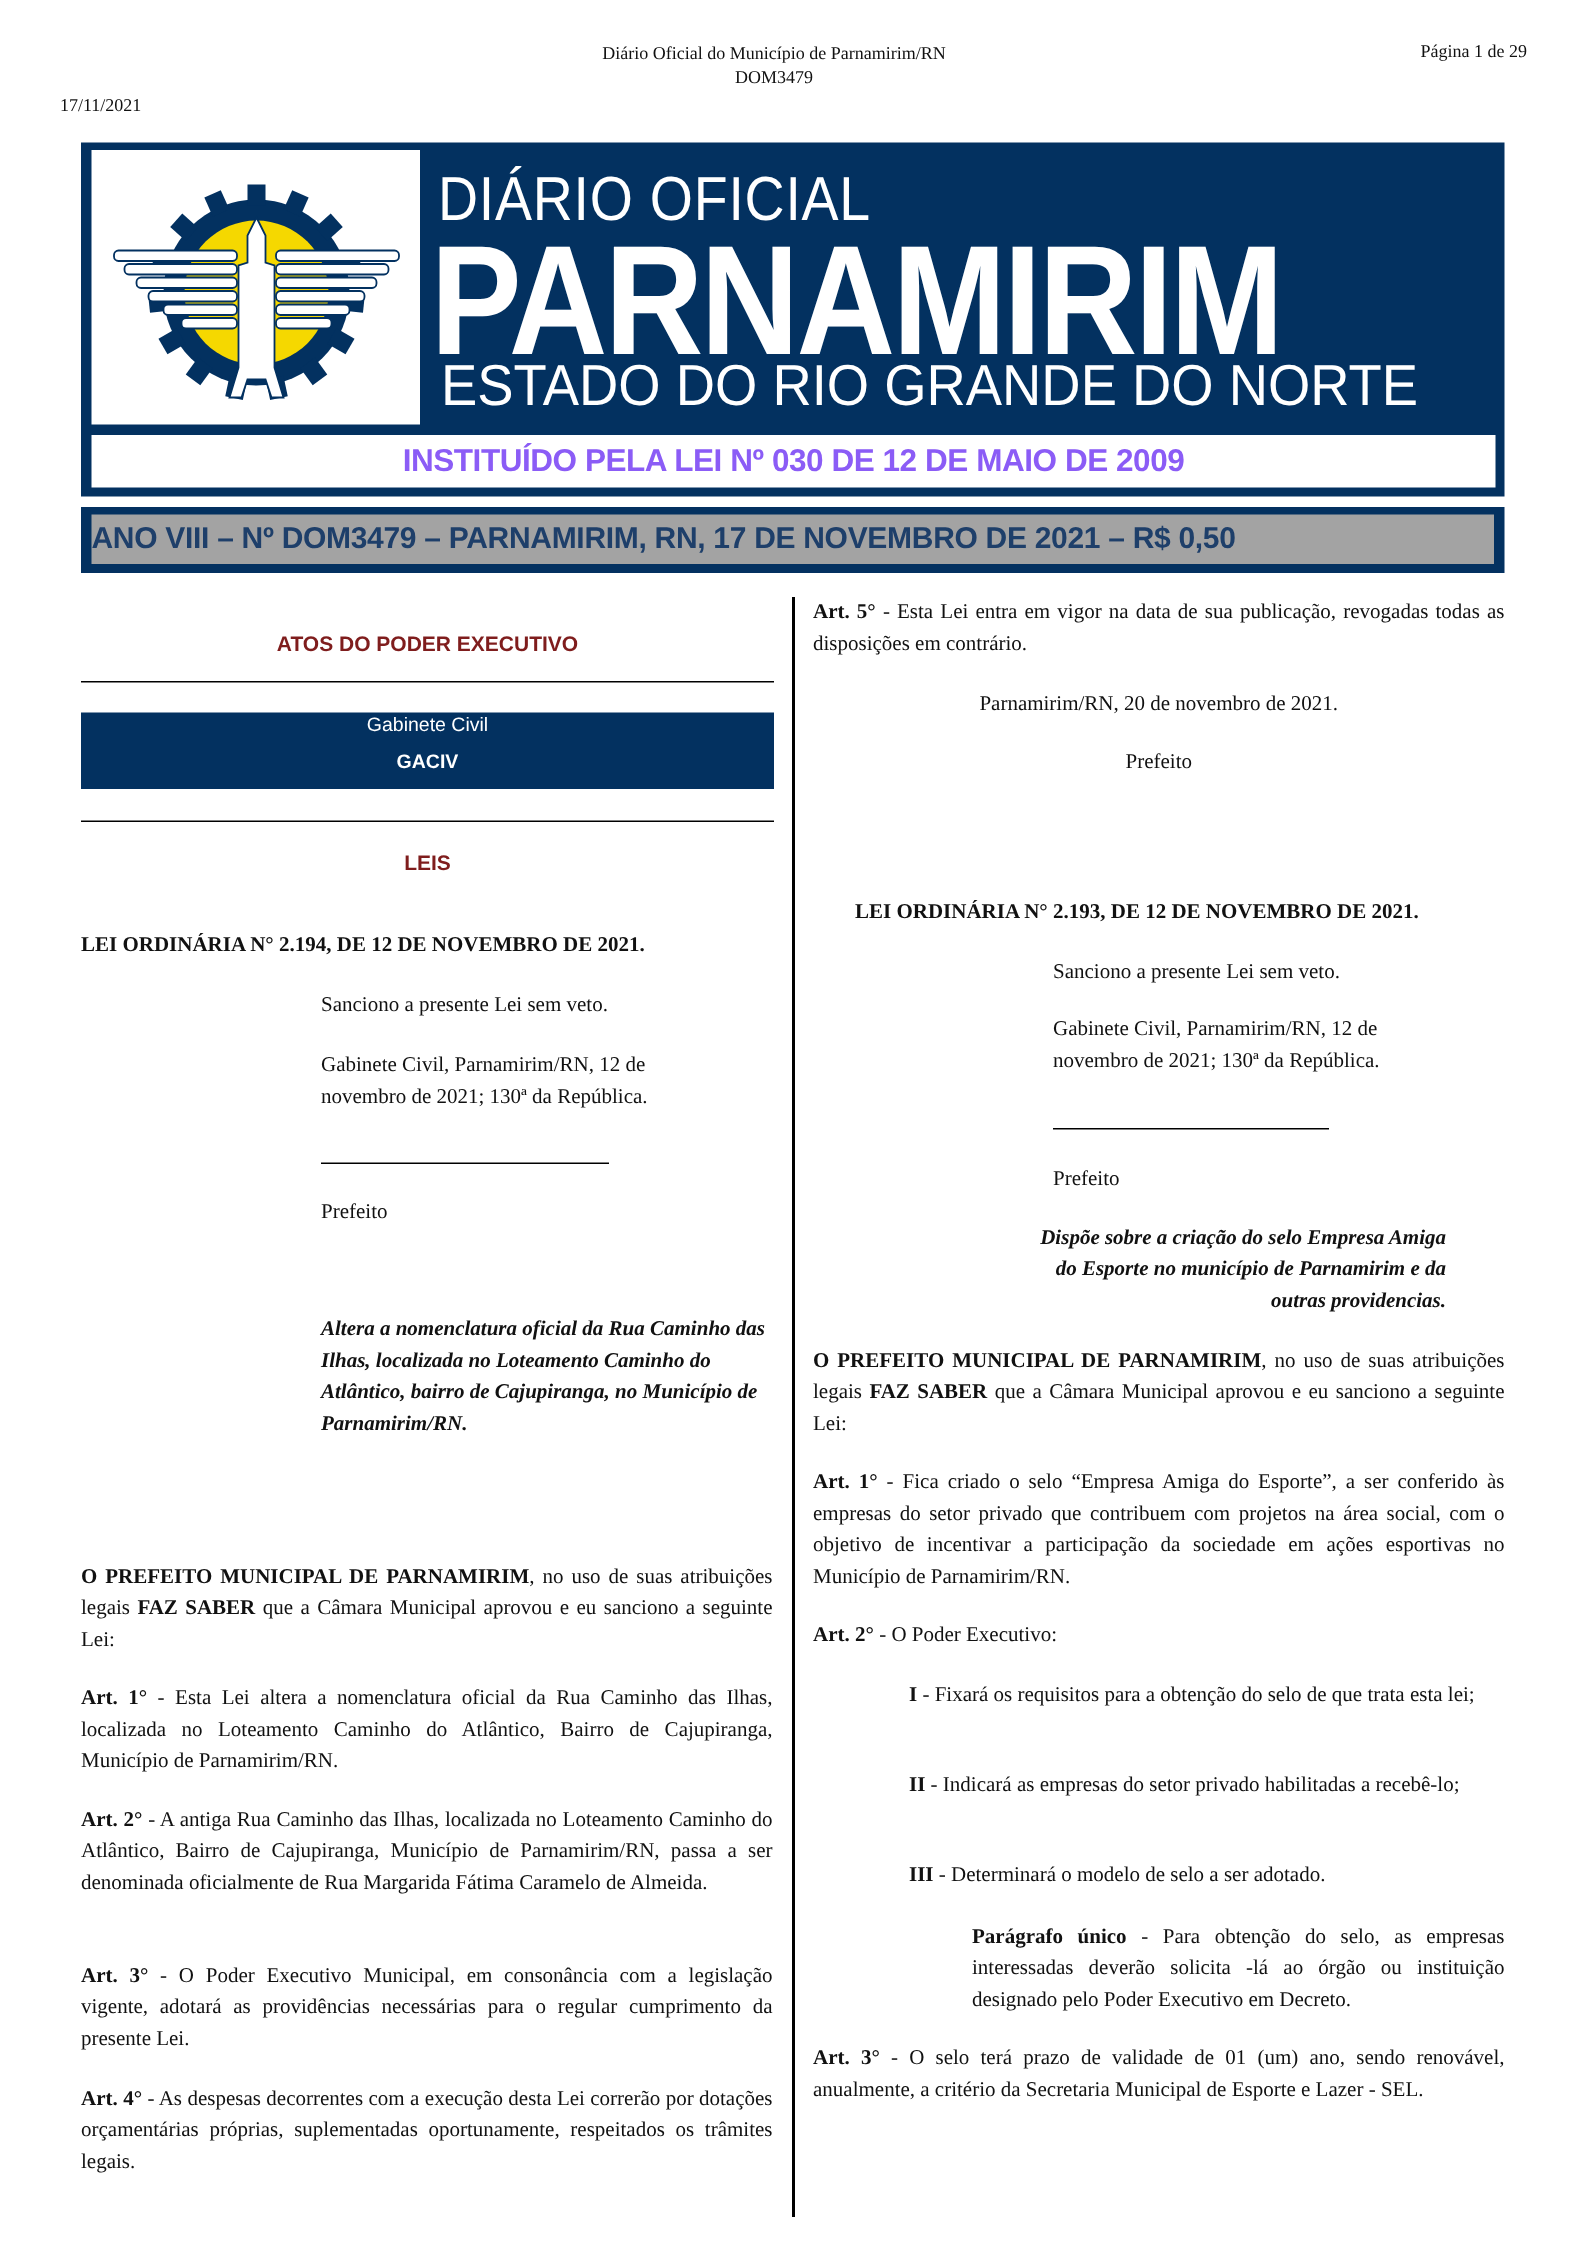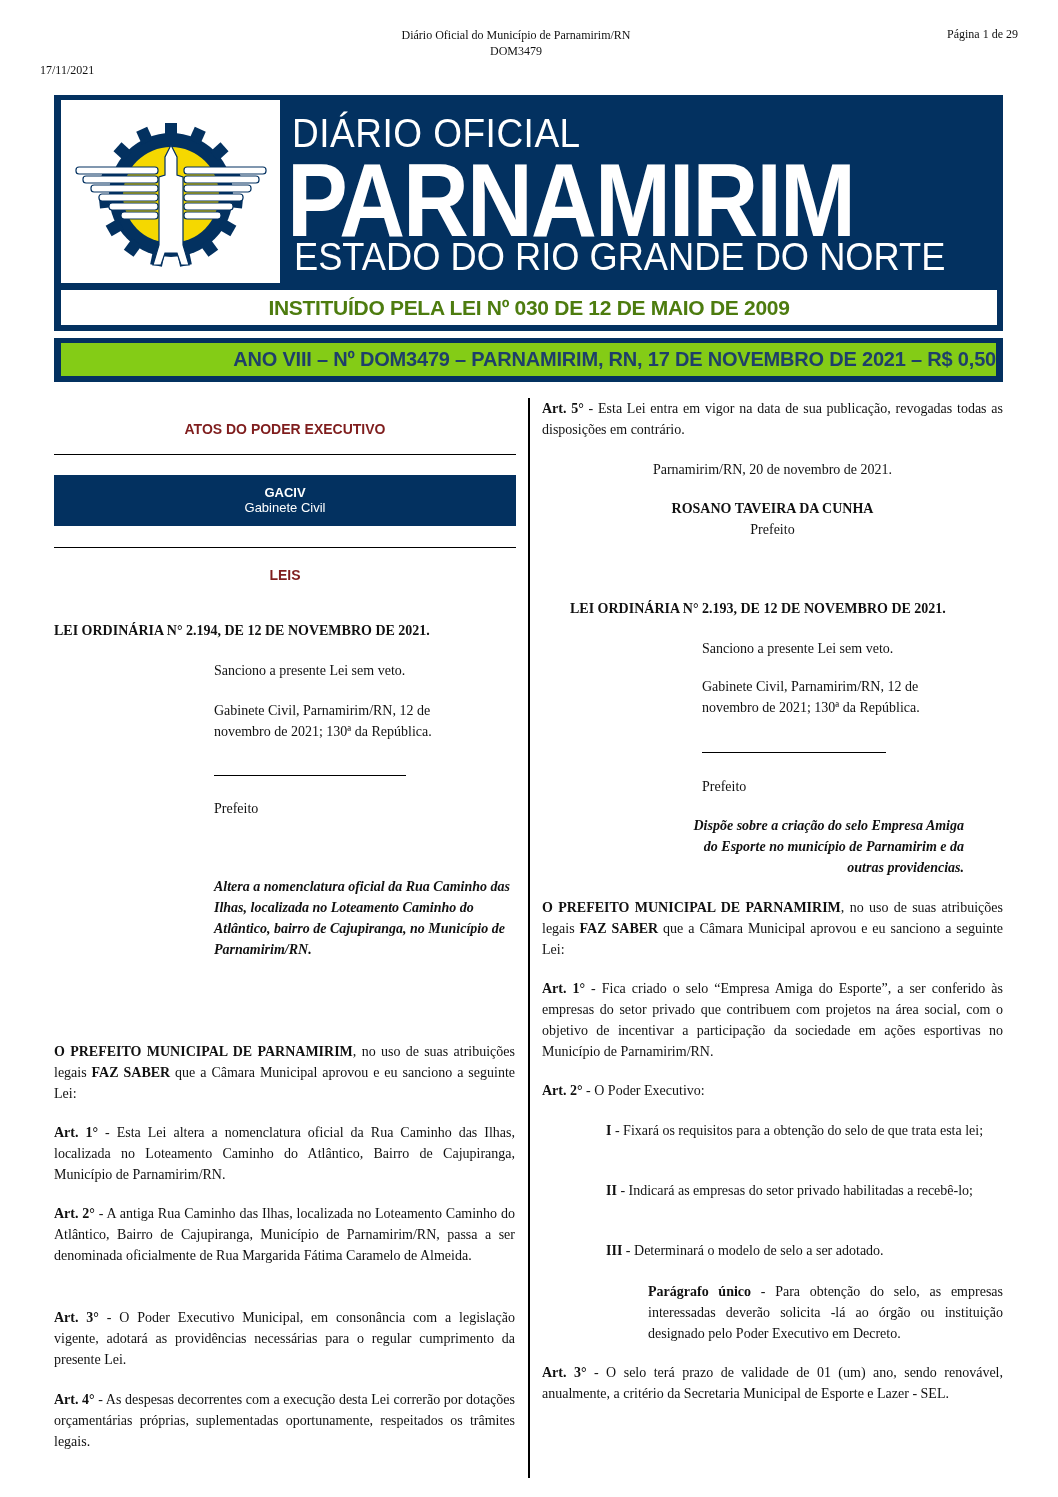--- a/index.html
+++ b/index.html
@@ -12,23 +12,23 @@
 
   
   #masthead { left: 54px; top: 95px; width: 949px; height: 236px; background: #033160; }
   #logo-box { left: 61px; top: 100px; width: 219px; height: 183px; background: #ffffff; }
   #logo-svg { position: absolute; left: 0; top: 0; }
   .mast-text { font-family: "Liberation Sans", sans-serif; color: #ffffff; white-space: nowrap; }
   #mast-diario { left: 292px; top: 110px; font-size: 37px; letter-spacing: 0.5px; transform: scaleY(1.12); transform-origin: left top; }
   #mast-parnamirim { left: 287px; top: 148px; font-size: 98px; font-weight: bold; letter-spacing: -2px; line-height: 98px; transform: scaleX(0.93) scaleY(1.06); transform-origin: left top; }
   #mast-estado { left: 294px; top: 236px; font-size: 37px; transform: scaleX(0.98) scaleY(1.04); transform-origin: left top; }
   #mast-lei-box { left: 61px; top: 290px; width: 936px; height: 35px; background: #ffffff; text-align: center; }
-  #mast-lei { font-family: "Liberation Sans", sans-serif; font-weight: bold; color: #4d7c0f; font-size: 21px; line-height: 35px; letter-spacing: -0.3px; }
+  #mast-lei { font-family: "Liberation Sans", sans-serif; font-weight: bold; color: #8b5cf6; font-size: 21px; line-height: 35px; letter-spacing: -0.3px; }
   #edition-box { left: 54px; top: 338px; width: 949px; height: 44px; background: #033160; }
-  #edition-inner { left: 61px; top: 343px; width: 935px; height: 33px; background: #84cc16; text-align: right; }
+  #edition-inner { left: 61px; top: 343px; width: 935px; height: 33px; background: #a3a3a3; text-align: left; }
   #edition-text { font-family: "Liberation Sans", sans-serif; font-weight: bold; color: #1e3f6a; font-size: 20px; line-height: 33px; letter-spacing: -0.2px; }
 
   
   #divider { left: 528px; top: 398px; width: 2px; height: 1080px; background: #000; }
   .sec-title { font-family: "Liberation Sans", sans-serif; font-weight: bold; font-size: 14px; text-align: center; color: #7f1d1d; }
   .hr { height: 1px; background: #000; }
   #gaciv-box { left: 54px; top: 475px; width: 462px; height: 51px; background: #033160; color: #fff; text-align: center; font-family: "Liberation Sans", sans-serif; }
   #gaciv-abbr { display: block; font-weight: bold; font-size: 13px; margin-top: 10px; line-height: 15px; }
   #gaciv-name { display: block; font-size: 13px; line-height: 15px; }
 
@@ -101,22 +101,22 @@
 <div class="abs" id="edition-box"></div>
 <div class="abs" id="edition-inner">
   <span id="edition-text">ANO VIII – Nº DOM3479 – PARNAMIRIM, RN, 17 DE NOVEMBRO DE 2021 – R$ 0,50</span>
 </div>
 
 <div class="abs" id="divider"></div>
 
 <div class="abs sec-title" style="left:54px; top:421px; width:462px;">ATOS DO PODER EXECUTIVO</div>
 <div class="abs hr" style="left:54px; top:454px; width:462px;"></div>
 <div class="abs" id="gaciv-box">
+  <span id="gaciv-name">Gabinete Civil</span>
   <span id="gaciv-abbr">GACIV</span>
-  <span id="gaciv-name">Gabinete Civil</span>
 </div>
 <div class="abs hr" style="left:54px; top:547px; width:462px;"></div>
 <div class="abs sec-title" style="left:54px; top:567px; width:462px;">LEIS</div>
 
 <div class="abs lei-title" style="left:54px; top:623px;">LEI ORDINÁRIA N° 2.194, DE 12 DE NOVEMBRO DE 2021.</div>
 <div class="abs p" style="left:214px; top:660px; width:300px; text-align:left;">Sanciono a presente Lei sem veto.</div>
 <div class="abs p" style="left:214px; top:700px; width:260px; text-align:left;">Gabinete Civil, Parnamirim/RN, 12 de novembro de 2021; 130ª da República.</div>
 <div class="abs sig-line" style="left:214px; top:775px; width:192px;"></div>
 <div class="abs p" style="left:214px; top:798px;">Prefeito</div>
 <div class="abs p ital" style="left:214px; top:876px; width:300px; text-align:left;">Altera a nomenclatura oficial da Rua Caminho das Ilhas, localizada no Loteamento Caminho do Atlântico, bairro de Cajupiranga, no Município de Parnamirim/RN.</div>
@@ -135,21 +135,20 @@
 </div>
 <div class="abs p" style="left:54px; top:1389px; width:461px;">
   <b>Art. 4°</b><span> - As despesas decorrentes com a execução desta Lei correrão por dotações orçamentárias próprias, suplementadas oportunamente, respeitados os trâmites legais.</span>
 </div>
 
 <div class="abs p" style="left:542px; top:398px; width:461px;">
   <b>Art. 5°</b><span> - Esta Lei entra em vigor na data de sua publicação, revogadas todas as disposições em contrário.</span>
 </div>
 <div class="abs p center" style="left:542px; top:459px; width:461px;">Parnamirim/RN, 20 de novembro de 2021.</div>
 <div class="abs p center" style="left:542px; top:498px; width:461px;">
-  <div><b>ROSANO TAVEIRA DA CUNHA</b></div>
   <div>Prefeito</div>
 </div>
 
 <div class="abs lei-title" style="left:542px; top:601px;margin-left:28px;">LEI ORDINÁRIA N° 2.193, DE 12 DE NOVEMBRO DE 2021.</div>
 <div class="abs p" style="left:702px; top:638px; width:300px; text-align:left;">Sanciono a presente Lei sem veto.</div>
 <div class="abs p" style="left:702px; top:676px; width:260px; text-align:left;">Gabinete Civil, Parnamirim/RN, 12 de novembro de 2021; 130ª da República.</div>
 <div class="abs sig-line" style="left:702px; top:752px; width:184px;"></div>
 <div class="abs p" style="left:702px; top:776px;">Prefeito</div>
 <div class="abs p ital" style="left:684px; top:815px; width:280px; text-align:right;">Dispõe sobre a criação do selo Empresa Amiga do Esporte no município de Parnamirim e da outras providencias.</div>
 

